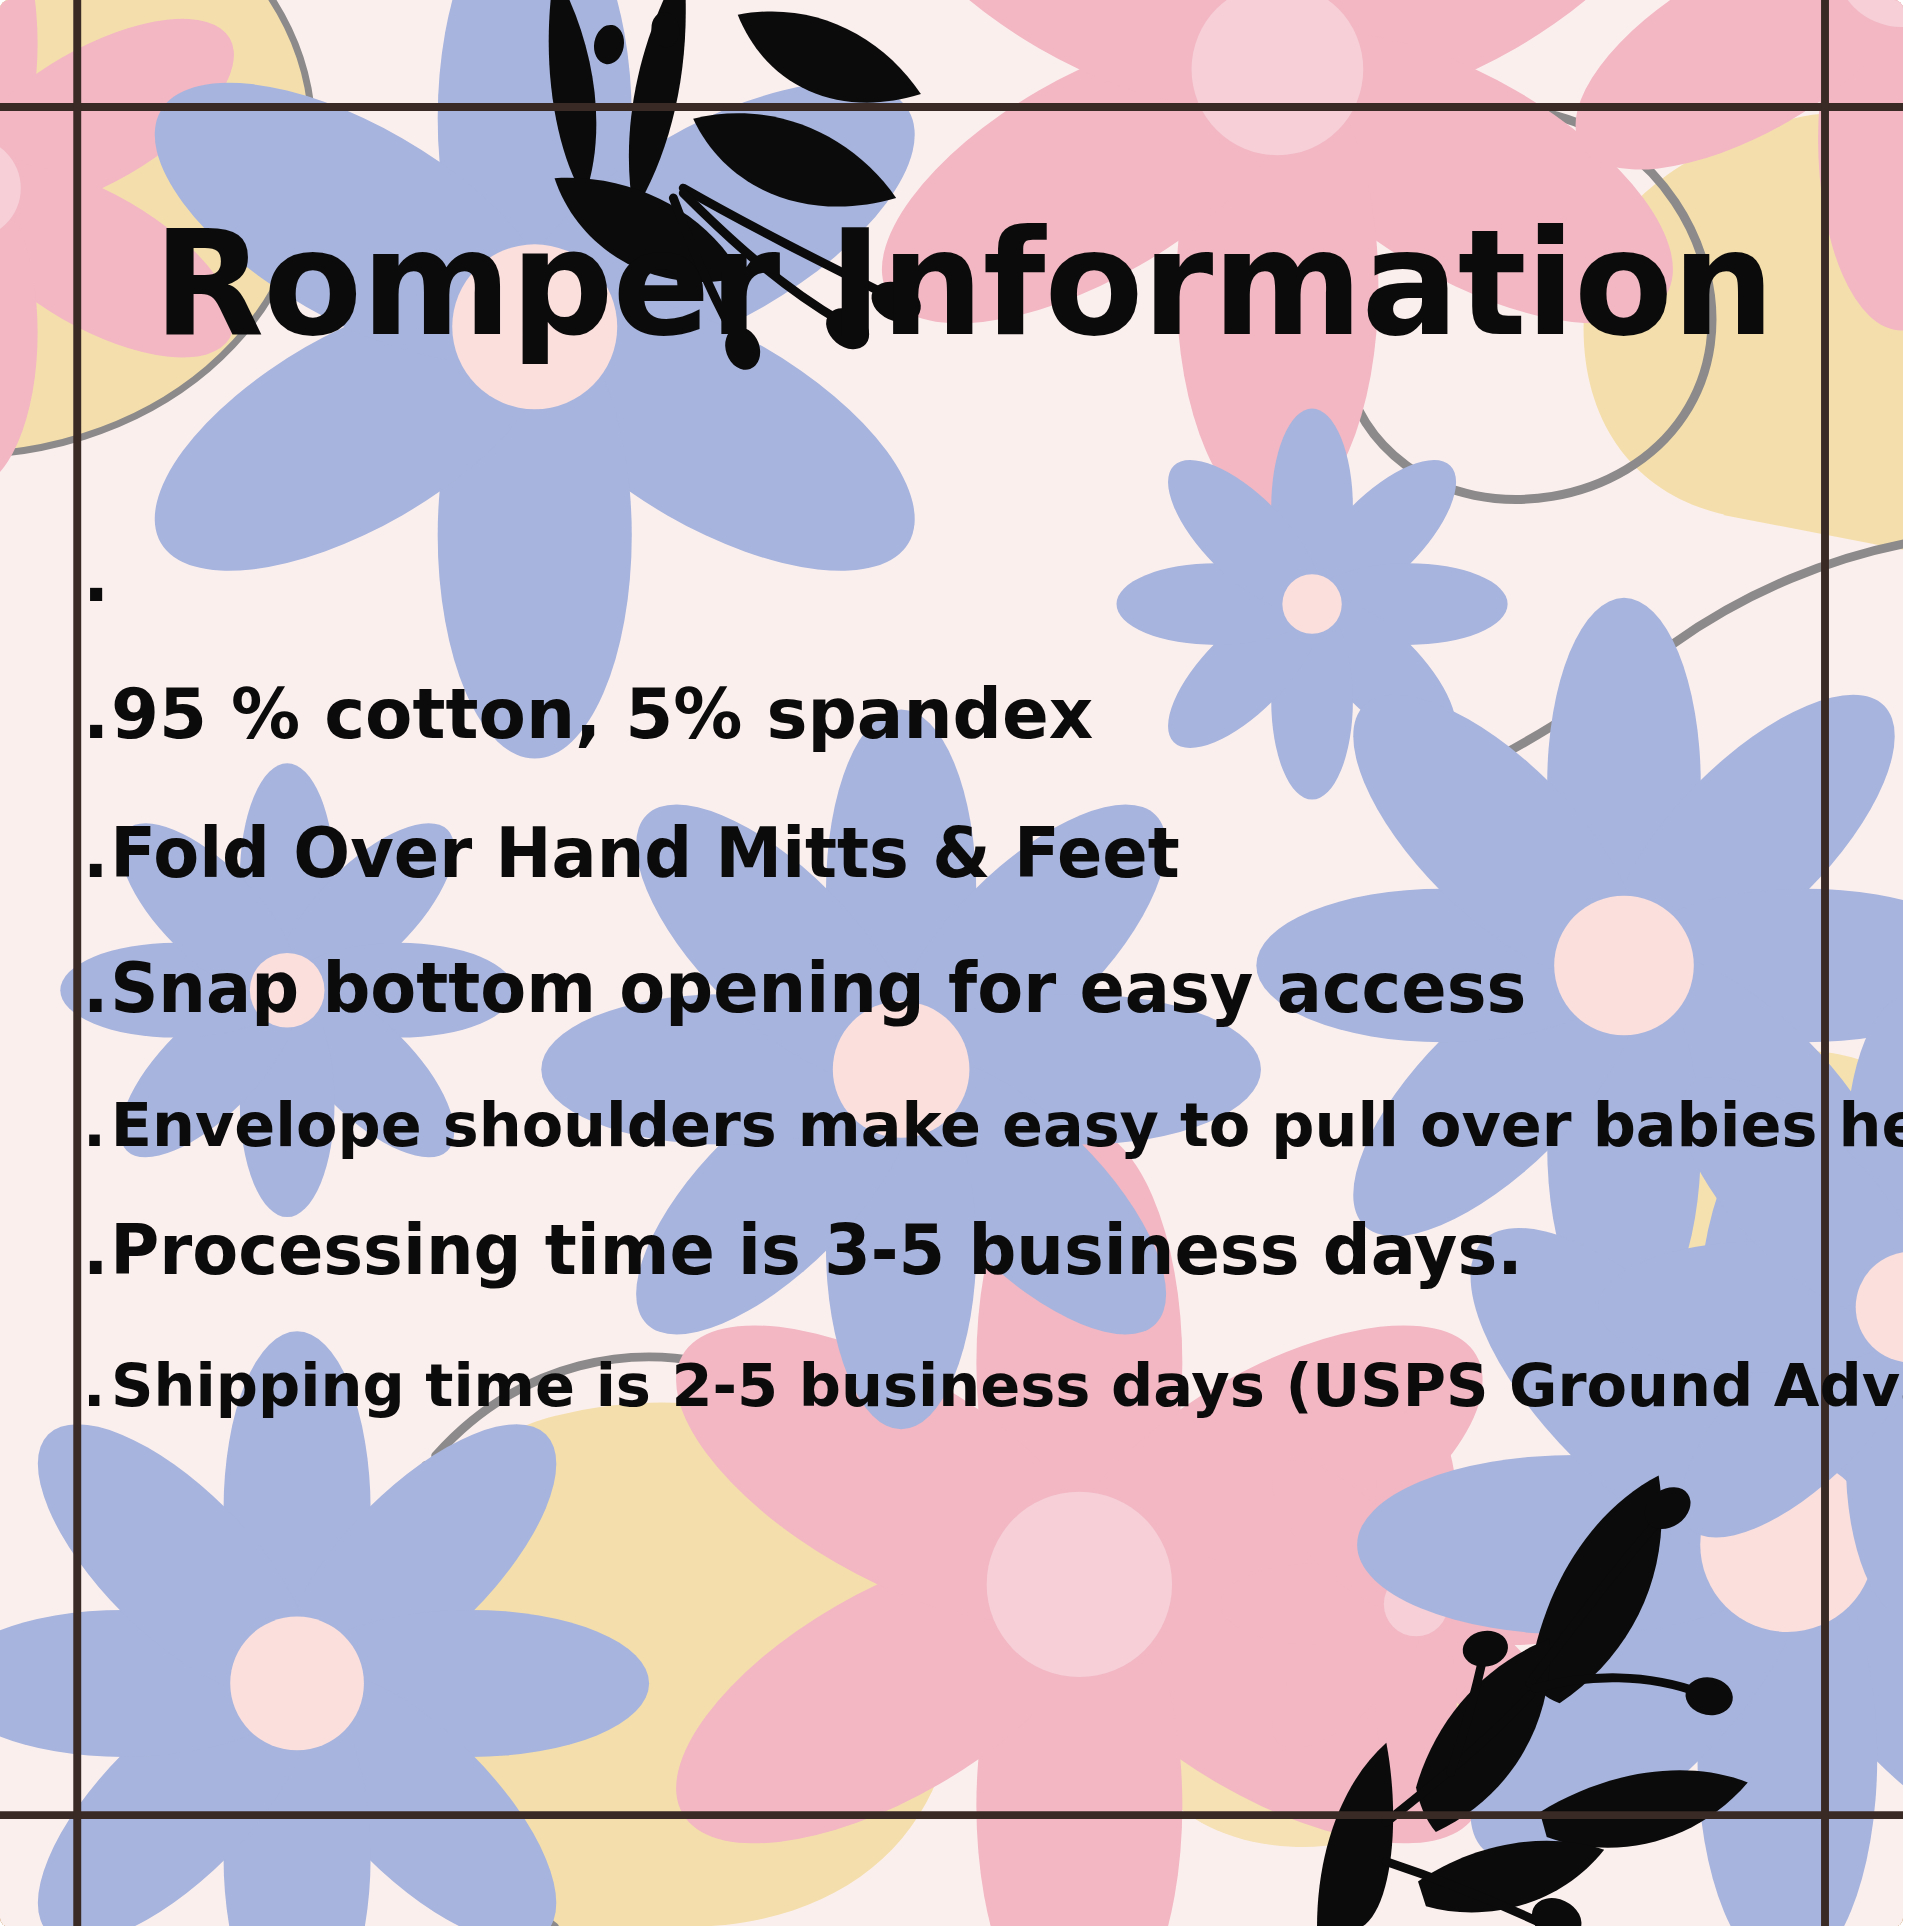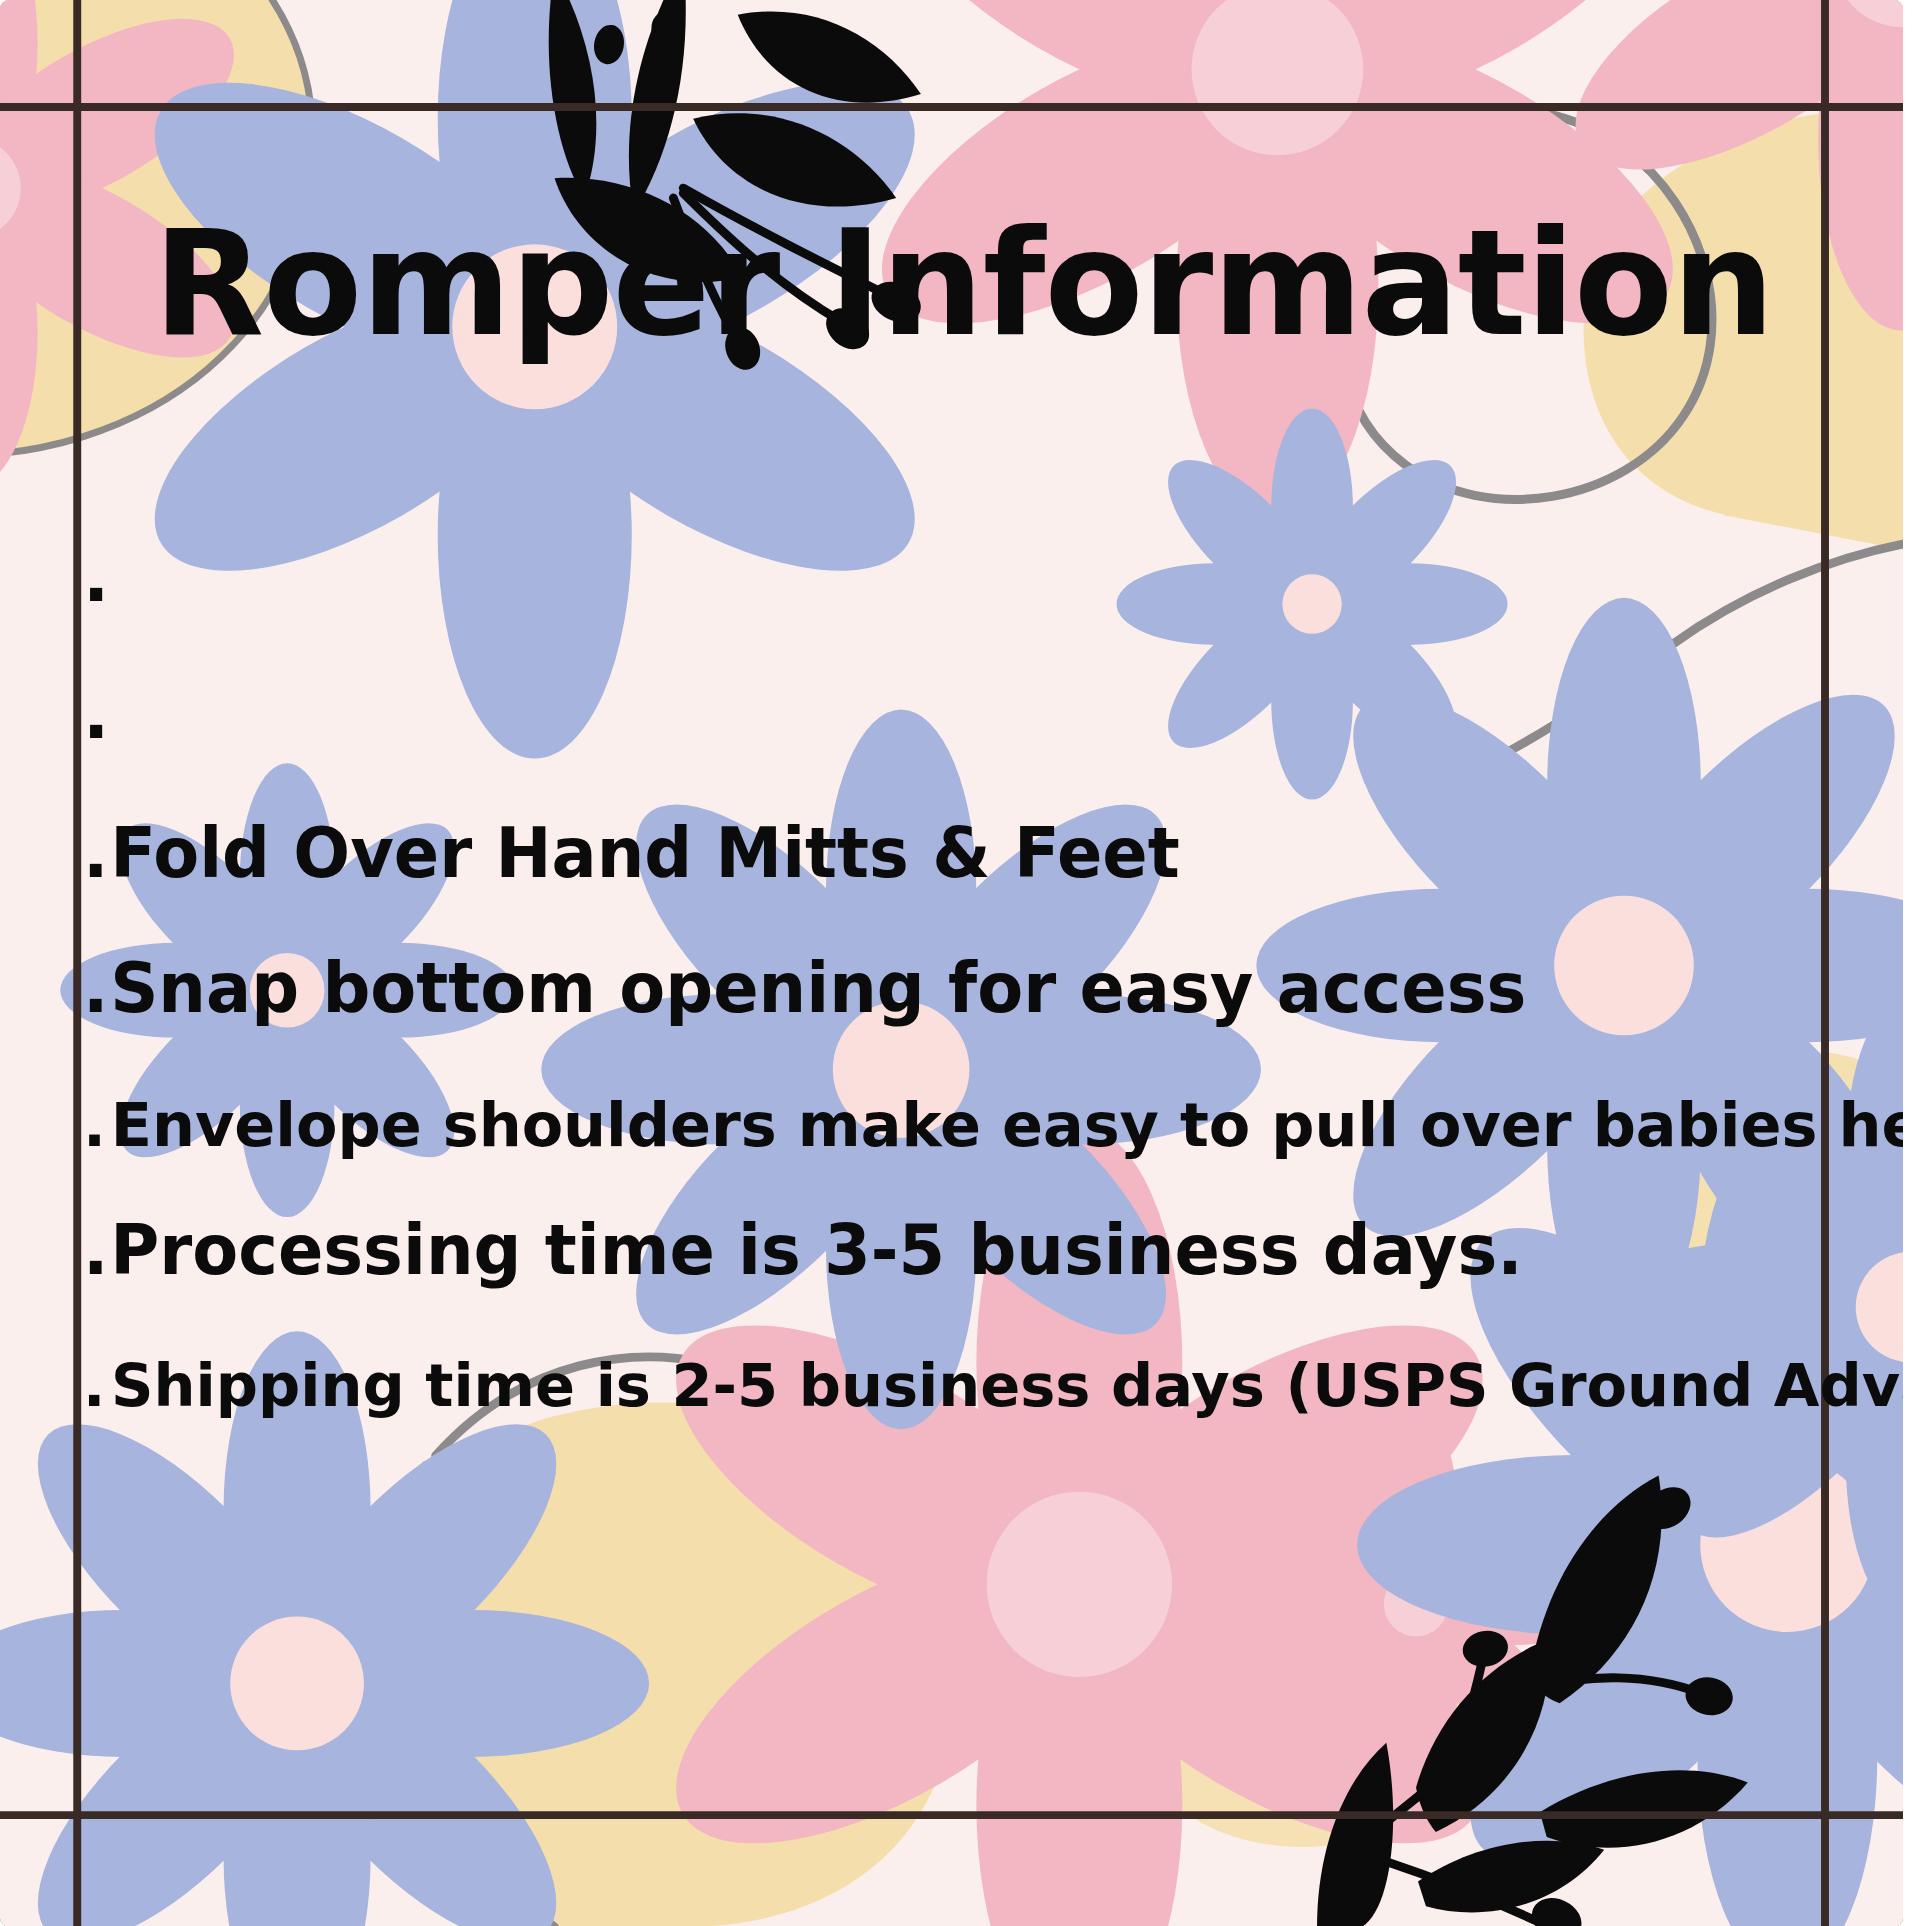--- a/index.html
+++ b/index.html
@@ -286,20 +286,21 @@
     <div class="title">Romper Information</div>
 
     <div class="bullet-list">
 
       <div class="bullet-row r0">
         <span class="bullet-dot">.</span>
       </div>
 
       <div class="bullet-row r1">
         <span class="bullet-dot">.</span>
+        <span class="bullet-text">95 % cotton, 5% spandex</span>
       </div>
 
       <div class="bullet-row r2">
         <span class="bullet-dot">.</span>
         <span class="bullet-text">Fold Over Hand Mitts  &amp;  Feet</span>
       </div>
 
       <div class="bullet-row r3">
         <span class="bullet-dot">.</span>
         <span class="bullet-text">Snap bottom opening for easy access</span>

